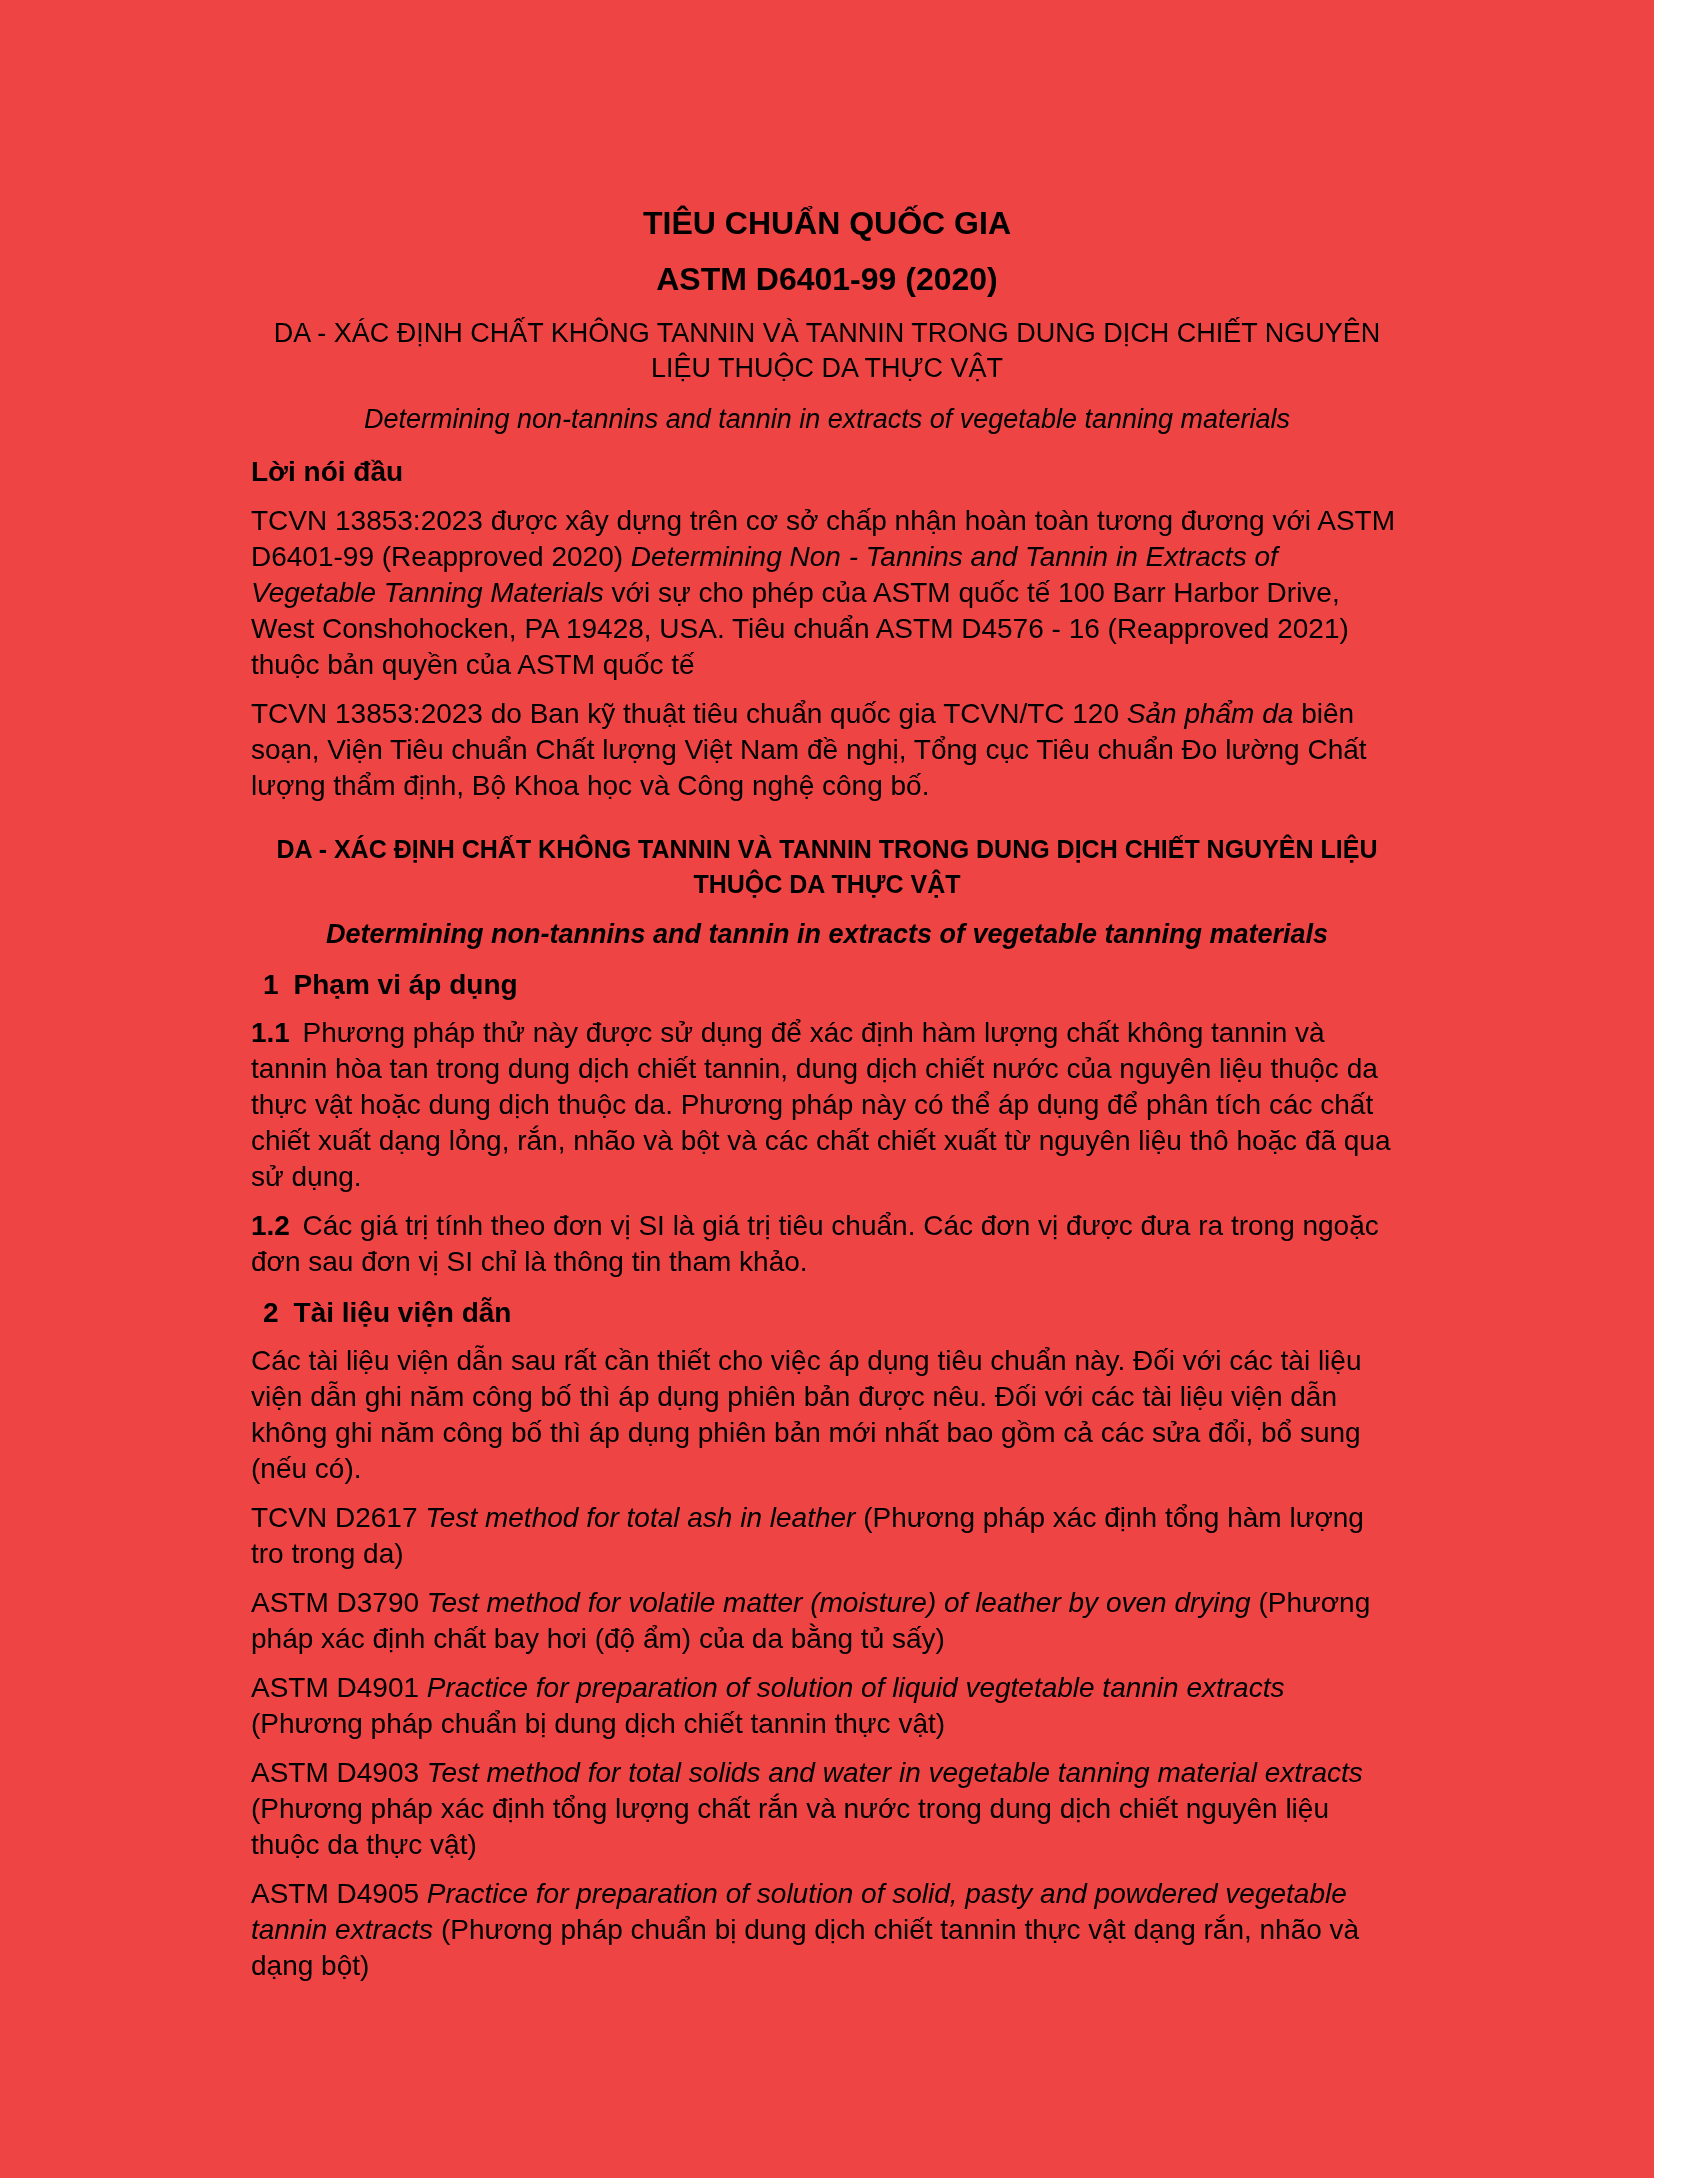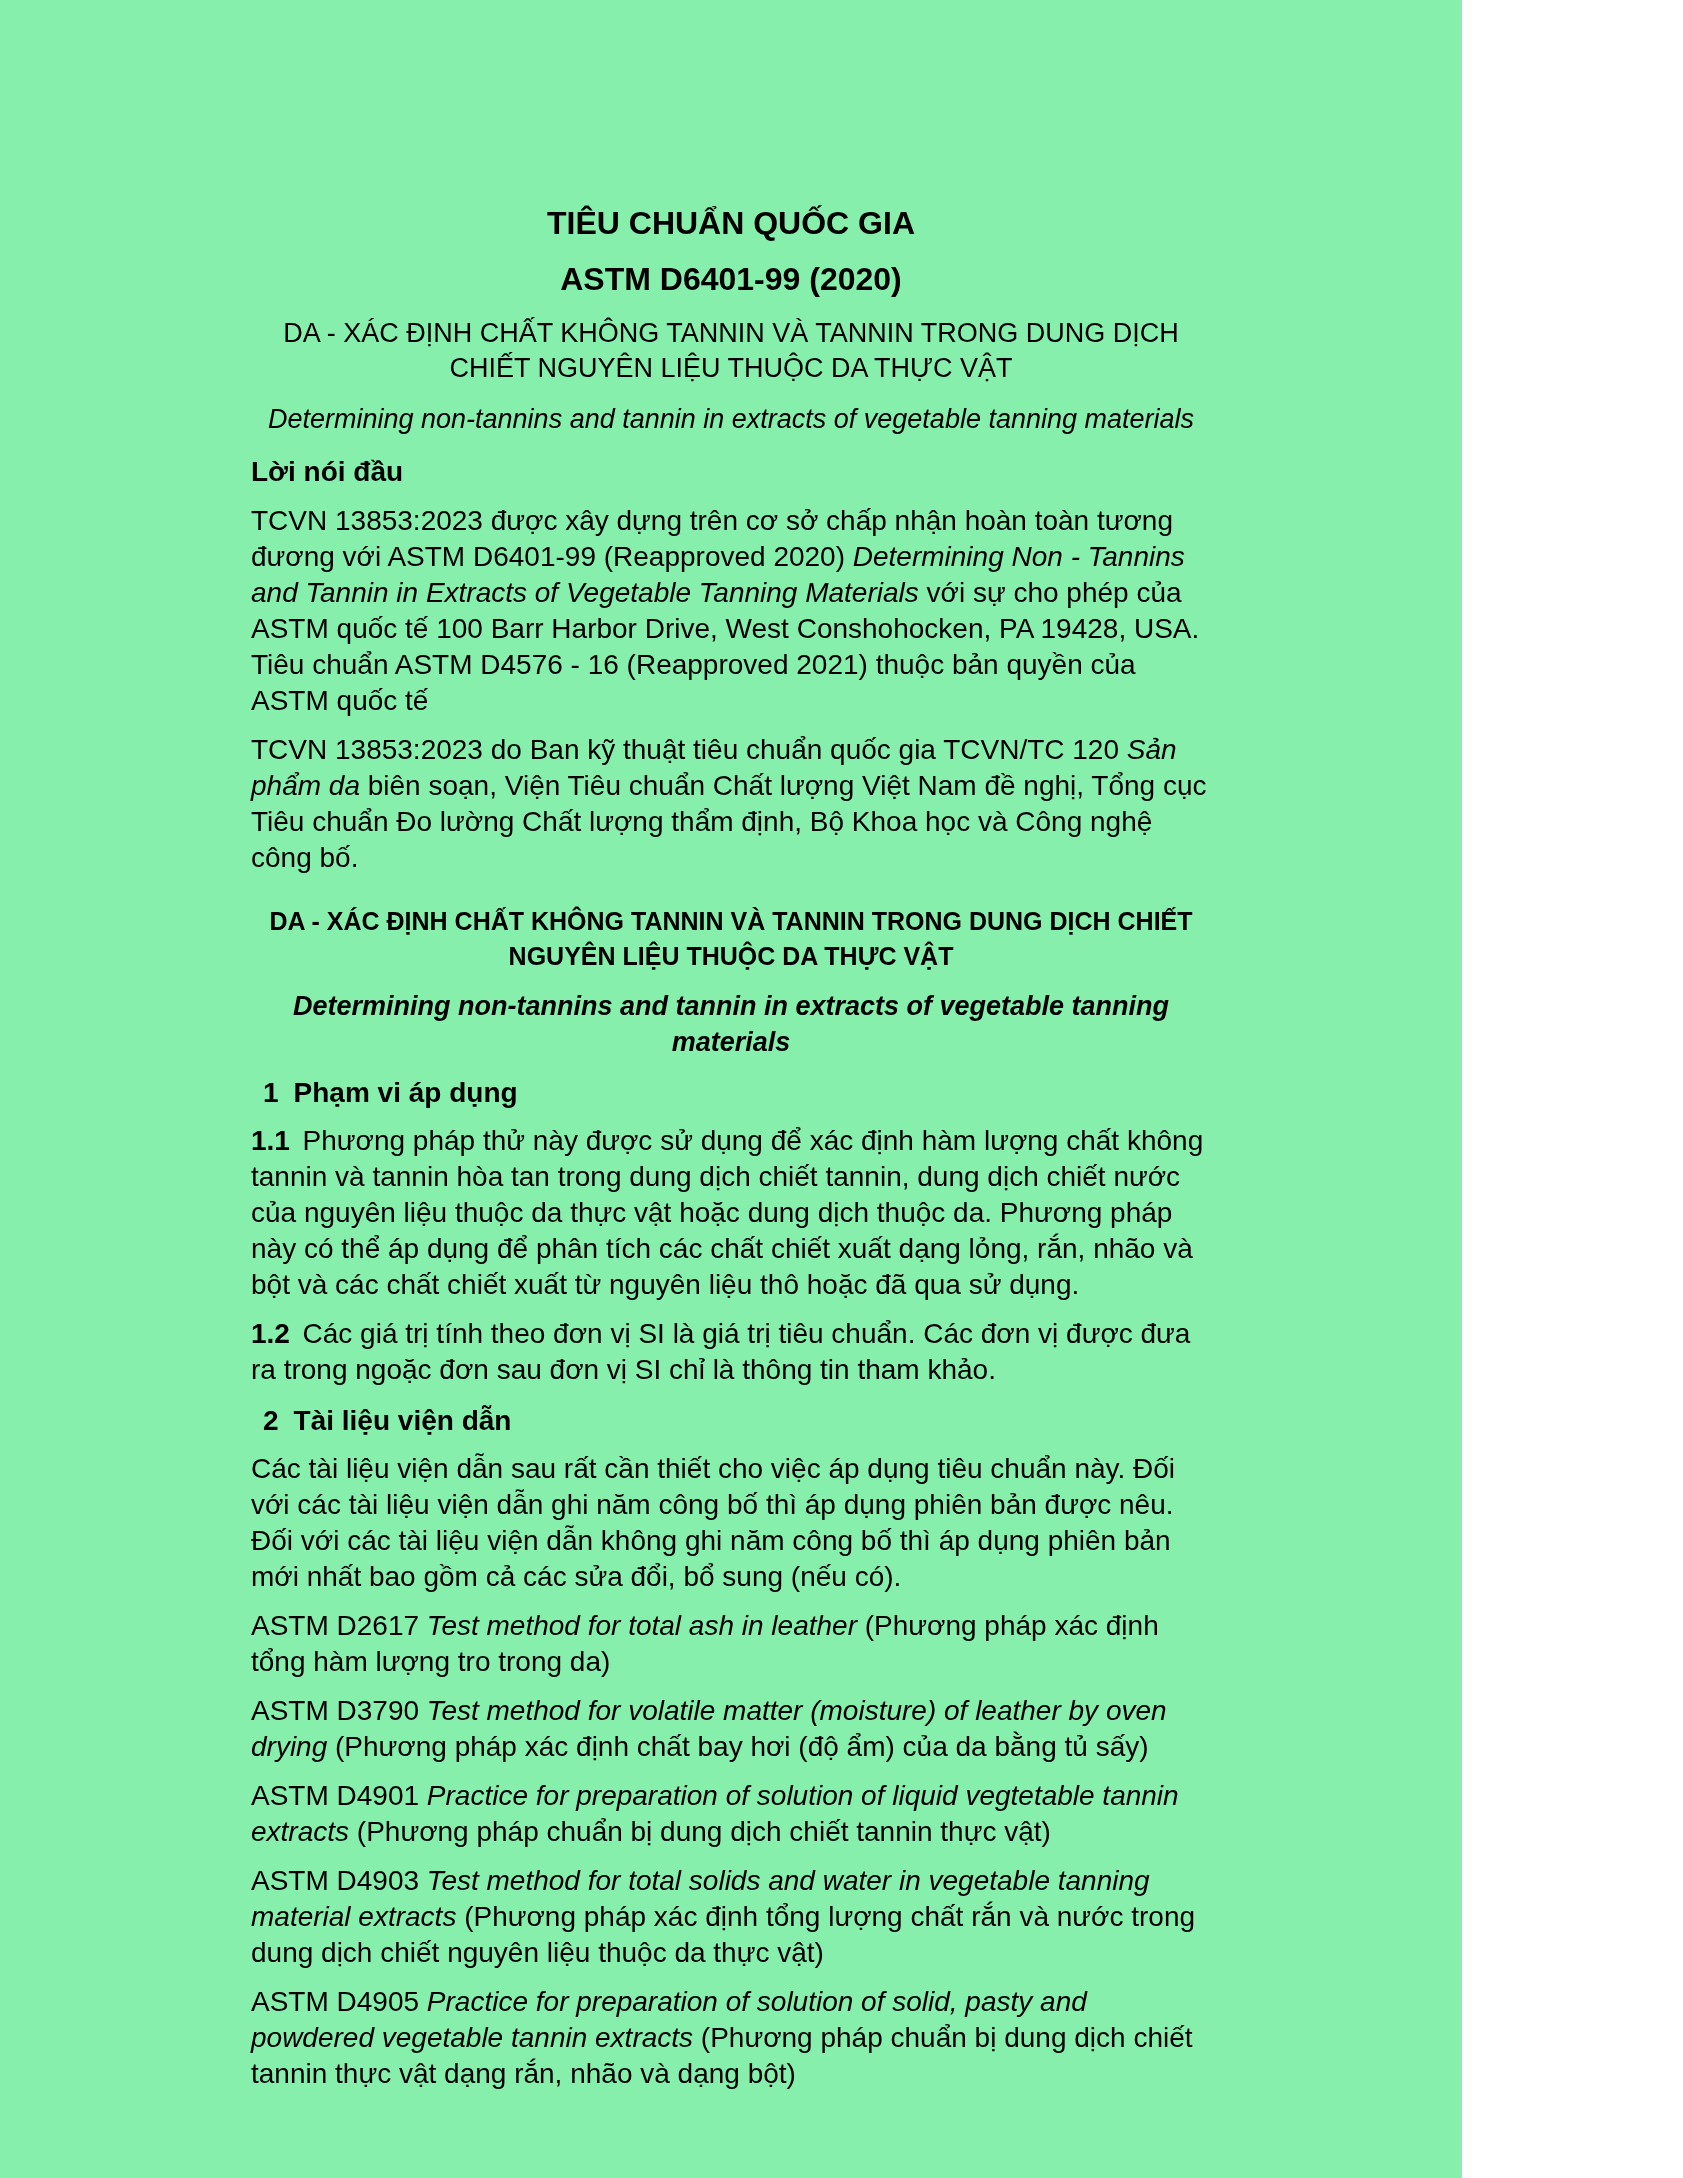--- a/index.html
+++ b/index.html
@@ -1,20 +1,20 @@
 <!DOCTYPE html>
 <html><head>
 <meta charset="utf-8">
 <title>TCVN 13853:2023</title>
 <style>
   html,body{margin:0;padding:0;background:#ffffff;}
   .page{
     position:relative;
-    width:1462px;height:2178px;
-    background:#86efac;
+    width:1654px;height:2178px;
+    background:#ef4444;
     box-sizing:border-box;
     padding:204px 251px 0 251px;
     font-family:"Liberation Sans","DejaVu Sans",sans-serif;
     font-size:28px;
     line-height:36px;
     color:#000000;
     overflow:hidden;
   }
   .doc-head{
     font-weight:bold;
@@ -92,20 +92,20 @@
 
   <h2 class="sec"><span class="sec-num">1</span><span>Phạm vi áp dụng</span></h2>
 
   <p class="body"><span class="seg-b seg-gap">1.1</span><span>Phương pháp thử này được sử dụng để xác định hàm lượng chất không tannin và tannin hòa tan trong dung dịch chiết tannin, dung dịch chiết nước của nguyên liệu thuộc da thực vật hoặc dung dịch thuộc da. Phương pháp này có thể áp dụng để phân tích các chất chiết xuất dạng lỏng, rắn, nhão và bột và các chất chiết xuất từ nguyên liệu thô hoặc đã qua sử dụng.</span></p>
   <p class="body"><span class="seg-b seg-gap">1.2</span><span>Các giá trị tính theo đơn vị SI là giá trị tiêu chuẩn. Các đơn vị được đưa ra trong ngoặc đơn sau đơn vị SI chỉ là thông tin tham khảo.</span></p>
 
   <h2 class="sec"><span class="sec-num">2</span><span>Tài liệu viện dẫn</span></h2>
 
   <p class="body">Các tài liệu viện dẫn sau rất cần thiết cho việc áp dụng tiêu chuẩn này. Đối với các tài liệu viện dẫn ghi năm công bố thì áp dụng phiên bản được nêu. Đối với các tài liệu viện dẫn không ghi năm công bố thì áp dụng phiên bản mới nhất bao gồm cả các sửa đổi, bổ sung (nếu có).</p>
 
-  <p class="body"><span>ASTM D2617 </span><span class="seg-i">Test method for total ash in leather</span><span> (Phương pháp xác định tổng hàm lượng tro trong da)</span></p>
+  <p class="body"><span>TCVN D2617 </span><span class="seg-i">Test method for total ash in leather</span><span> (Phương pháp xác định tổng hàm lượng tro trong da)</span></p>
   <p class="body"><span>ASTM D3790 </span><span class="seg-i">Test method for volatile matter (moisture) of leather by oven drying</span><span> (Phương pháp xác định chất bay hơi (độ ẩm) của da bằng tủ sấy)</span></p>
   <p class="body"><span>ASTM D4901 </span><span class="seg-i">Practice for preparation of solution of liquid vegtetable tannin extracts</span><span> (Phương pháp chuẩn bị dung dịch chiết tannin thực vật)</span></p>
   <p class="body"><span>ASTM D4903 </span><span class="seg-i">Test method for total solids and water in vegetable tanning material extracts</span><span> (Phương pháp xác định tổng lượng chất rắn và nước trong dung dịch chiết nguyên liệu thuộc da thực vật)</span></p>
   <p class="body"><span>ASTM D4905 </span><span class="seg-i">Practice for preparation of solution of solid, pasty and powdered vegetable tannin extracts</span><span> (Phương pháp chuẩn bị dung dịch chiết tannin thực vật dạng rắn, nhão và dạng bột)</span></p>
 
 </div>
 
 
 </body></html>

